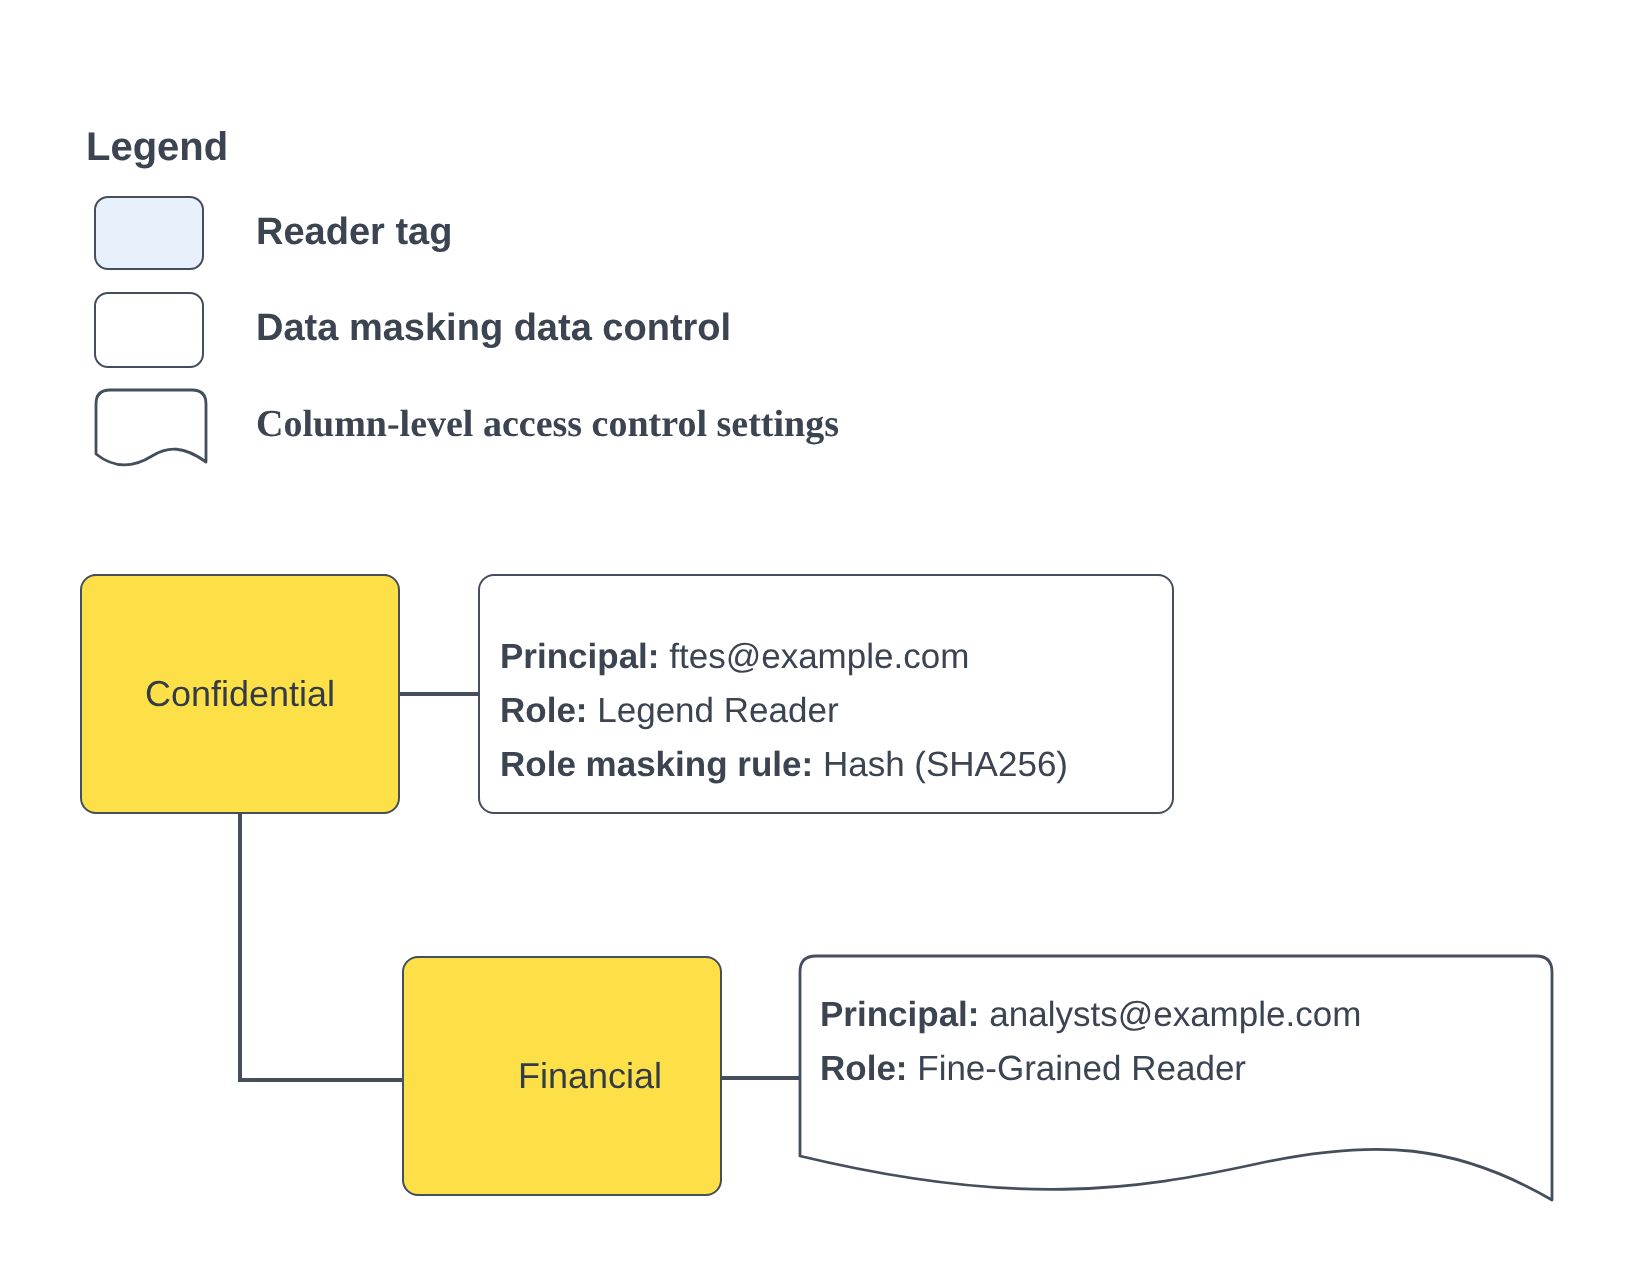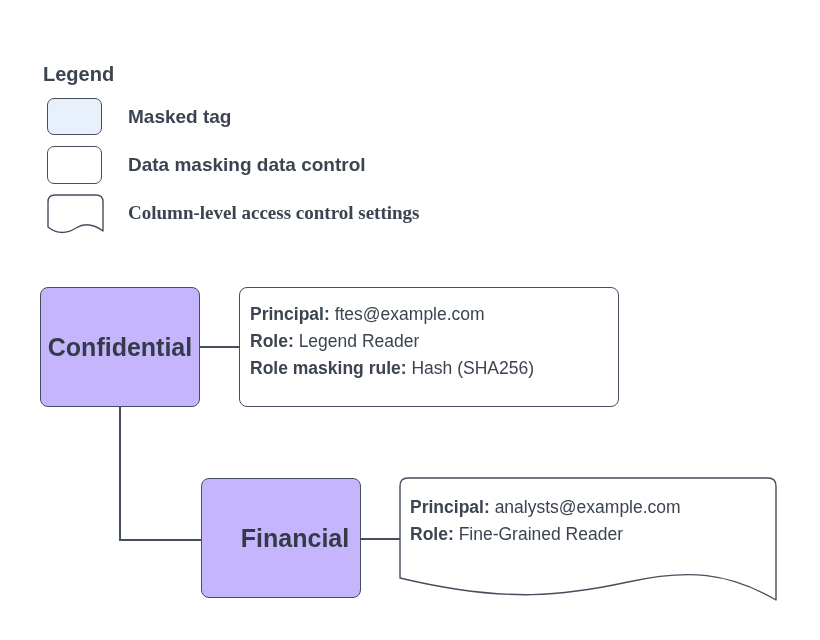--- a/index.html
+++ b/index.html
@@ -28,34 +28,34 @@
   .swatch-blue { background: #e8f0fc; }
   .legend-label {
     left: 128px; width: 520px;
     font-size: 19px; font-weight: bold; color: #3b4450;
     line-height: 24px;
   }
 
   
   .node {
     width: 160px; height: 120px;
-    background: #c4b5fd;
+    background: #fde047;
     border: 1.4px solid #444e5c; border-radius: 8px;
     display: flex; align-items: center; justify-content: center;
-    font-size: 25px; font-weight: bold; color: #333b47;
+    font-size: 18px; font-weight: normal; color: #333b47;
   }
   #node-confidential { left: 40px; top: 287px; }
   #node-financial  { left: 201px; top: 478px; padding-left: 28px; }
 
   
   .policy-card {
-    left: 239px; top: 287px; width: 380px; height: 120px;
+    left: 239px; top: 287px; width: 348px; height: 120px;
     background: #ffffff;
     border: 1.4px solid #444e5c; border-radius: 8px;
-    padding: 13px 10px 0 10px;
+    padding: 27px 10px 0 10px;
   }
   .card-line {
     font-size: 17.5px; line-height: 27px; color: #3b4450;
     white-space: nowrap;
   }
   .field-label { font-weight: bold; }
 
   
   .doc-card { left: 400px; top: 478px; width: 380px; height: 132px; }
   .doc-card svg { position: absolute; left: -1px; top: -1px; overflow: visible; }
@@ -68,21 +68,21 @@
   .connector { background: #444e5c; }
 </style>
 </head>
 <body>
 
 <div id="canvas">
 
   <div class="abs legend-title">Legend</div>
 
   <div class="abs swatch-rect swatch-blue" style="top:98px;"></div>
-  <div class="abs legend-label" style="top:105px;">Masked tag</div>
+  <div class="abs legend-label" style="top:105px;">Reader tag</div>
 
   <div class="abs swatch-rect" style="top:146px; height:38px;"></div>
   <div class="abs legend-label" style="top:153px;">Data masking data control</div>
 
   <div class="abs" style="left:47px; top:194px; width:57px; height:45px;">
     <svg width="57" height="45" viewBox="0 0 57 45" style="overflow:visible;">
       <path class="swatch-doc-path" d="M 8 1 L 49 1 Q 56 1 56 8 L 56 37 C 45 29 37 29 29 34 C 21 39 11 41 1 33 L 1 8 Q 1 1 8 1 Z"></path>
     </svg>
   </div>
   <div class="abs legend-label" style="top:201px;font-family:Liberation Serif, serif;">Column-level access control settings</div>

